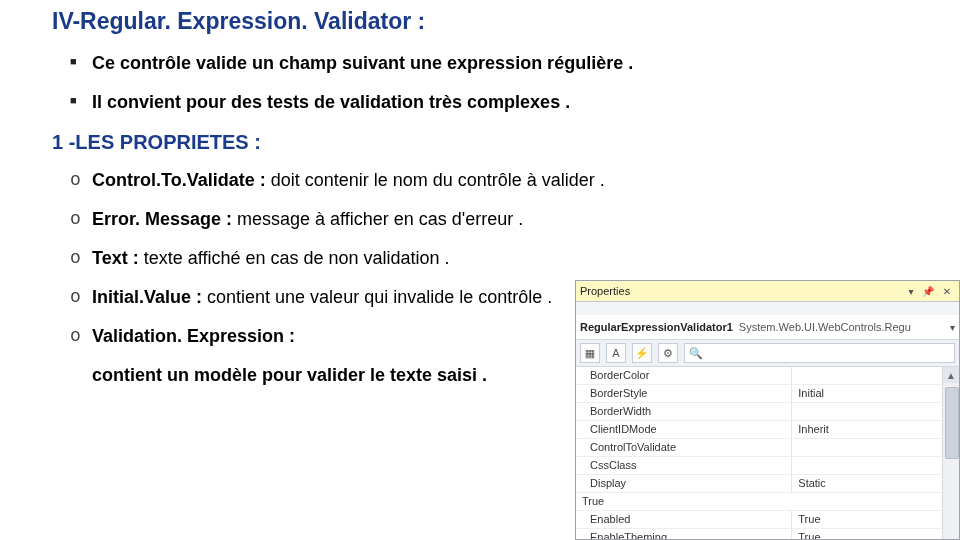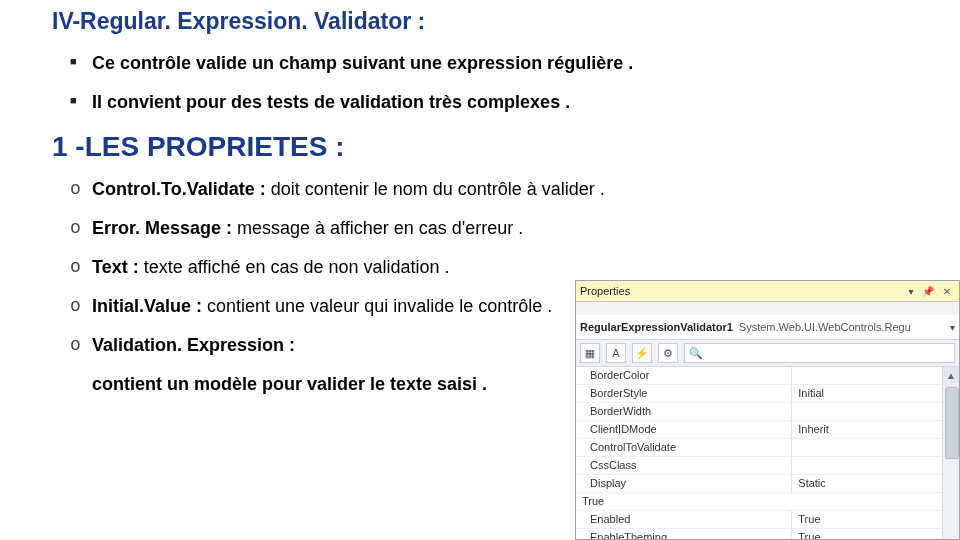--- a/index.html
+++ b/index.html
@@ -42,21 +42,21 @@
     content: "■";
     position: absolute;
     left: 0;
     top: 2px;
     font-size: 11px;
     color: #222;
   }
   .subhead {
     color: #1a3a8a;
     font-weight: bold;
-    font-size: 28px;
+    font-size: 20px;
     margin: 8px 0 16px 0;
   }
   ol.props {
     list-style: none;
     padding: 0 0 0 18px;
     margin: 0;
   }
   ol.props li {
     position: relative;
     padding-left: 22px;

